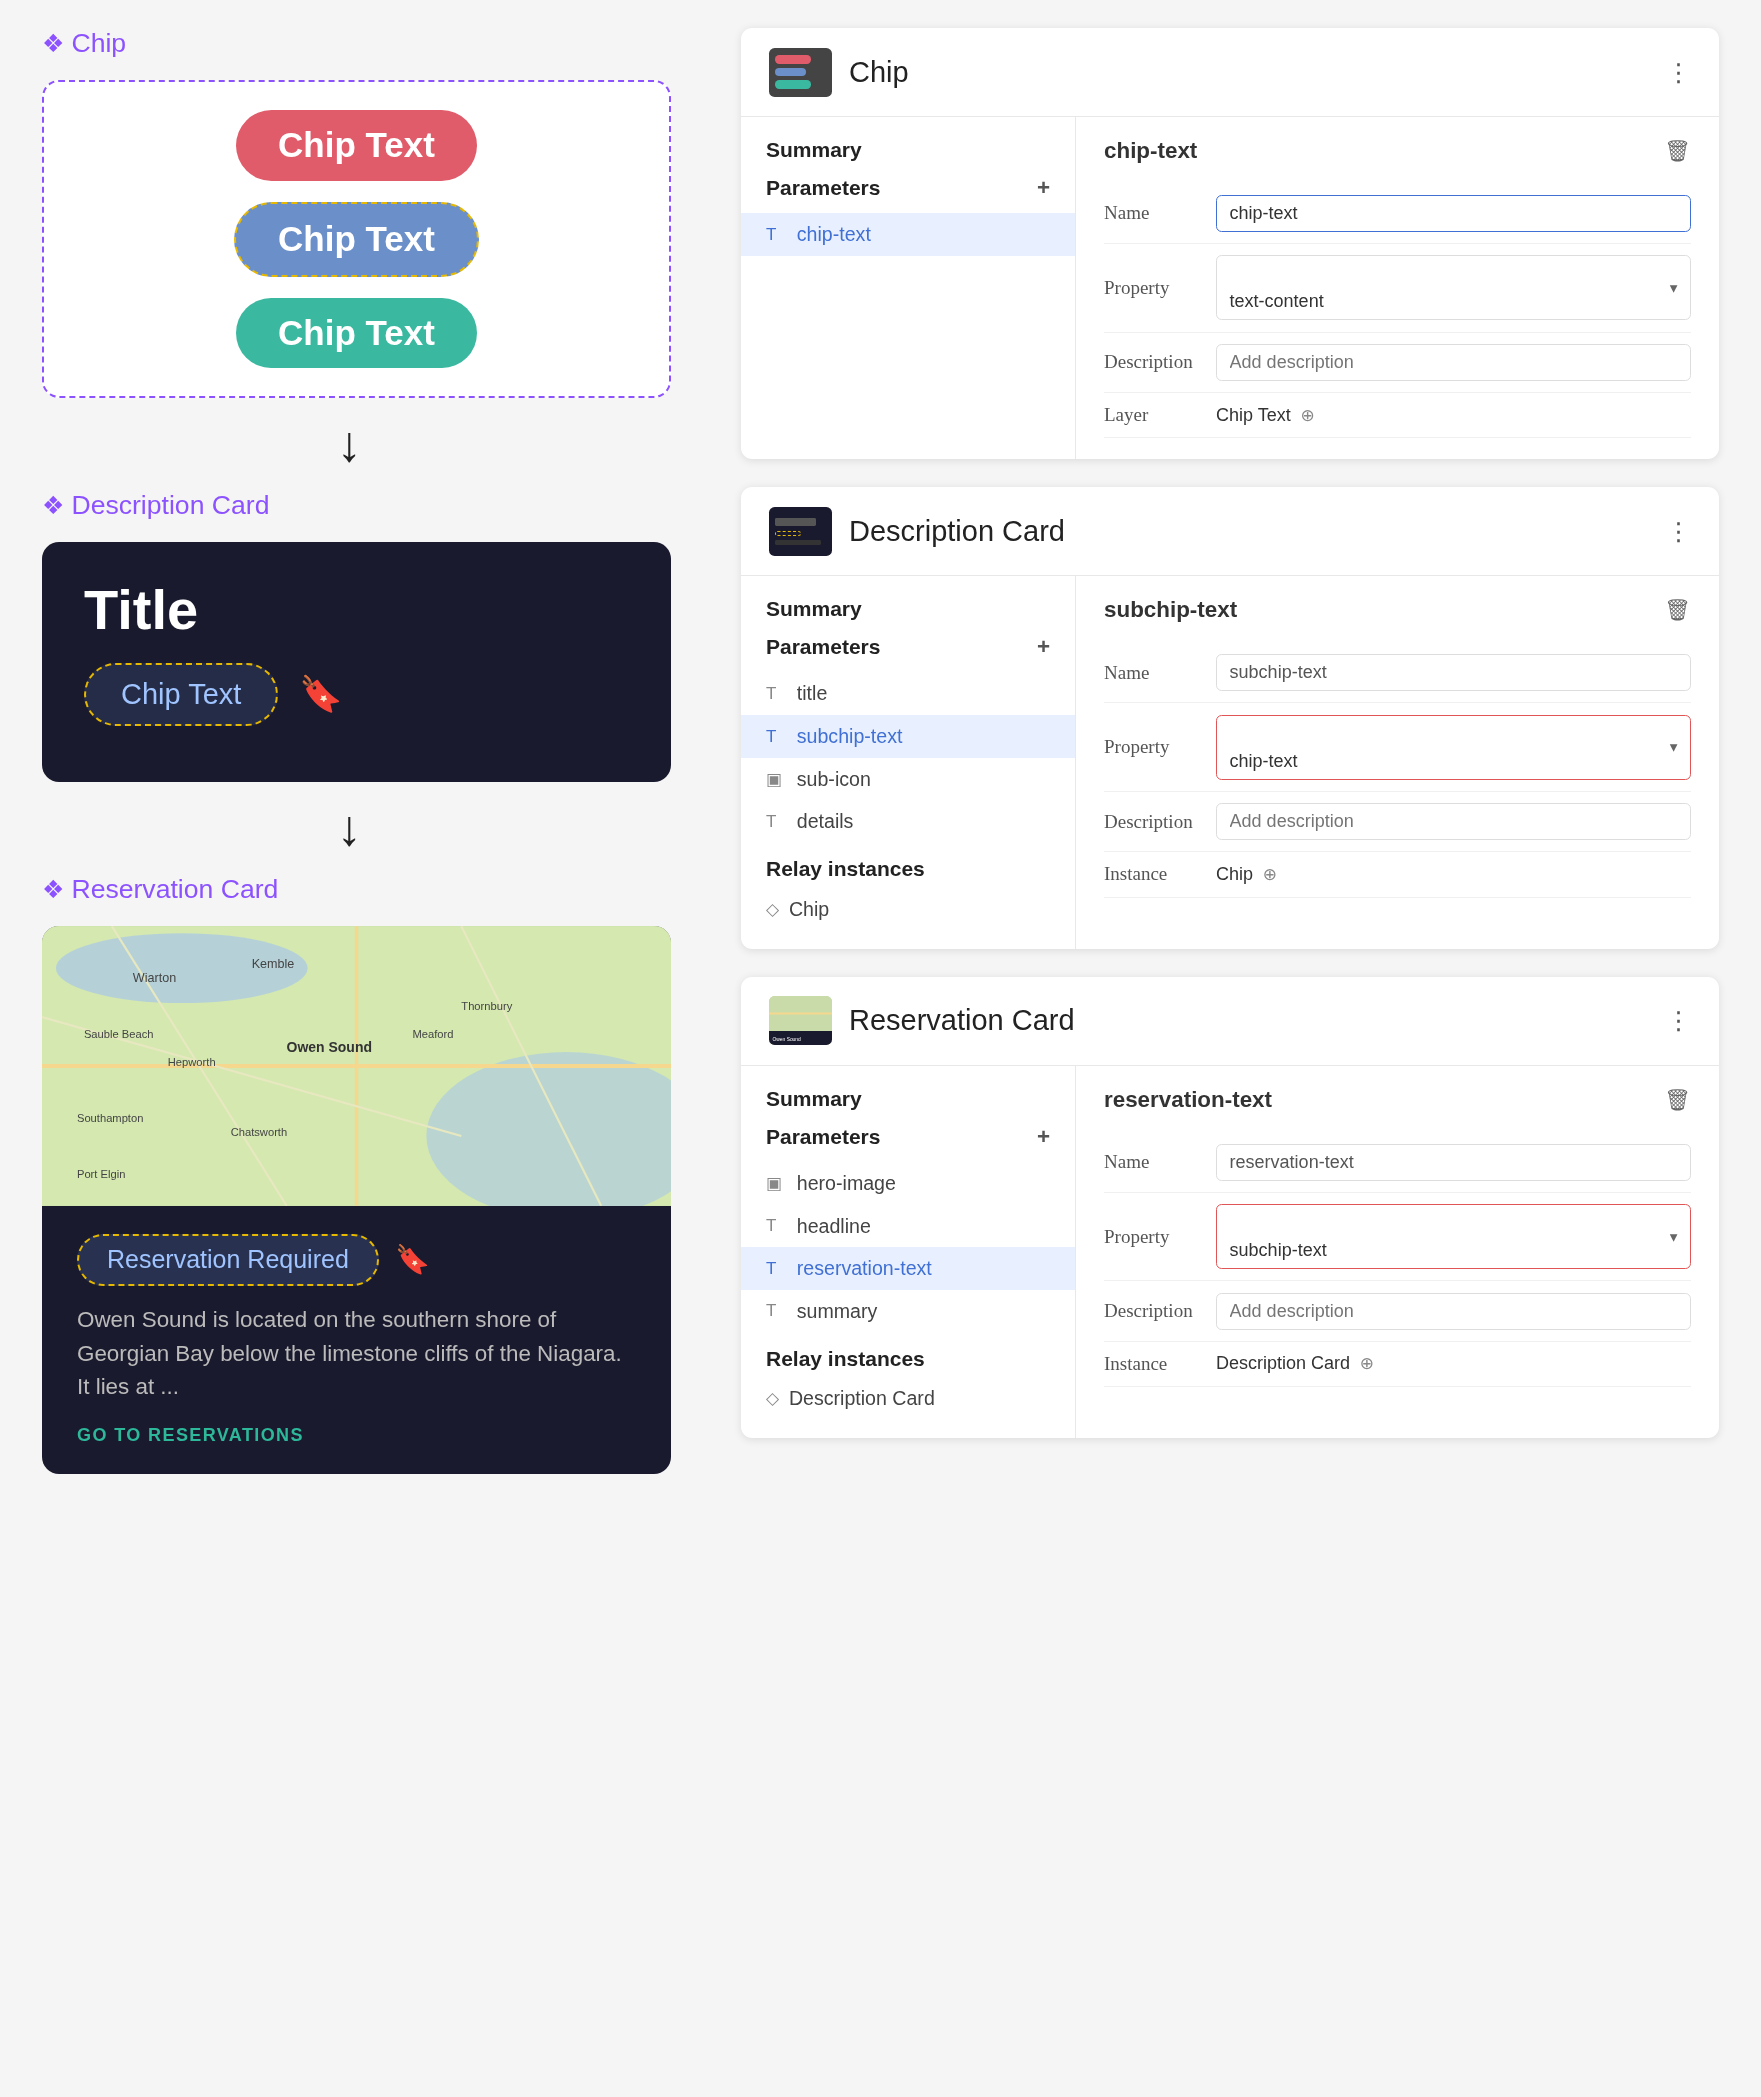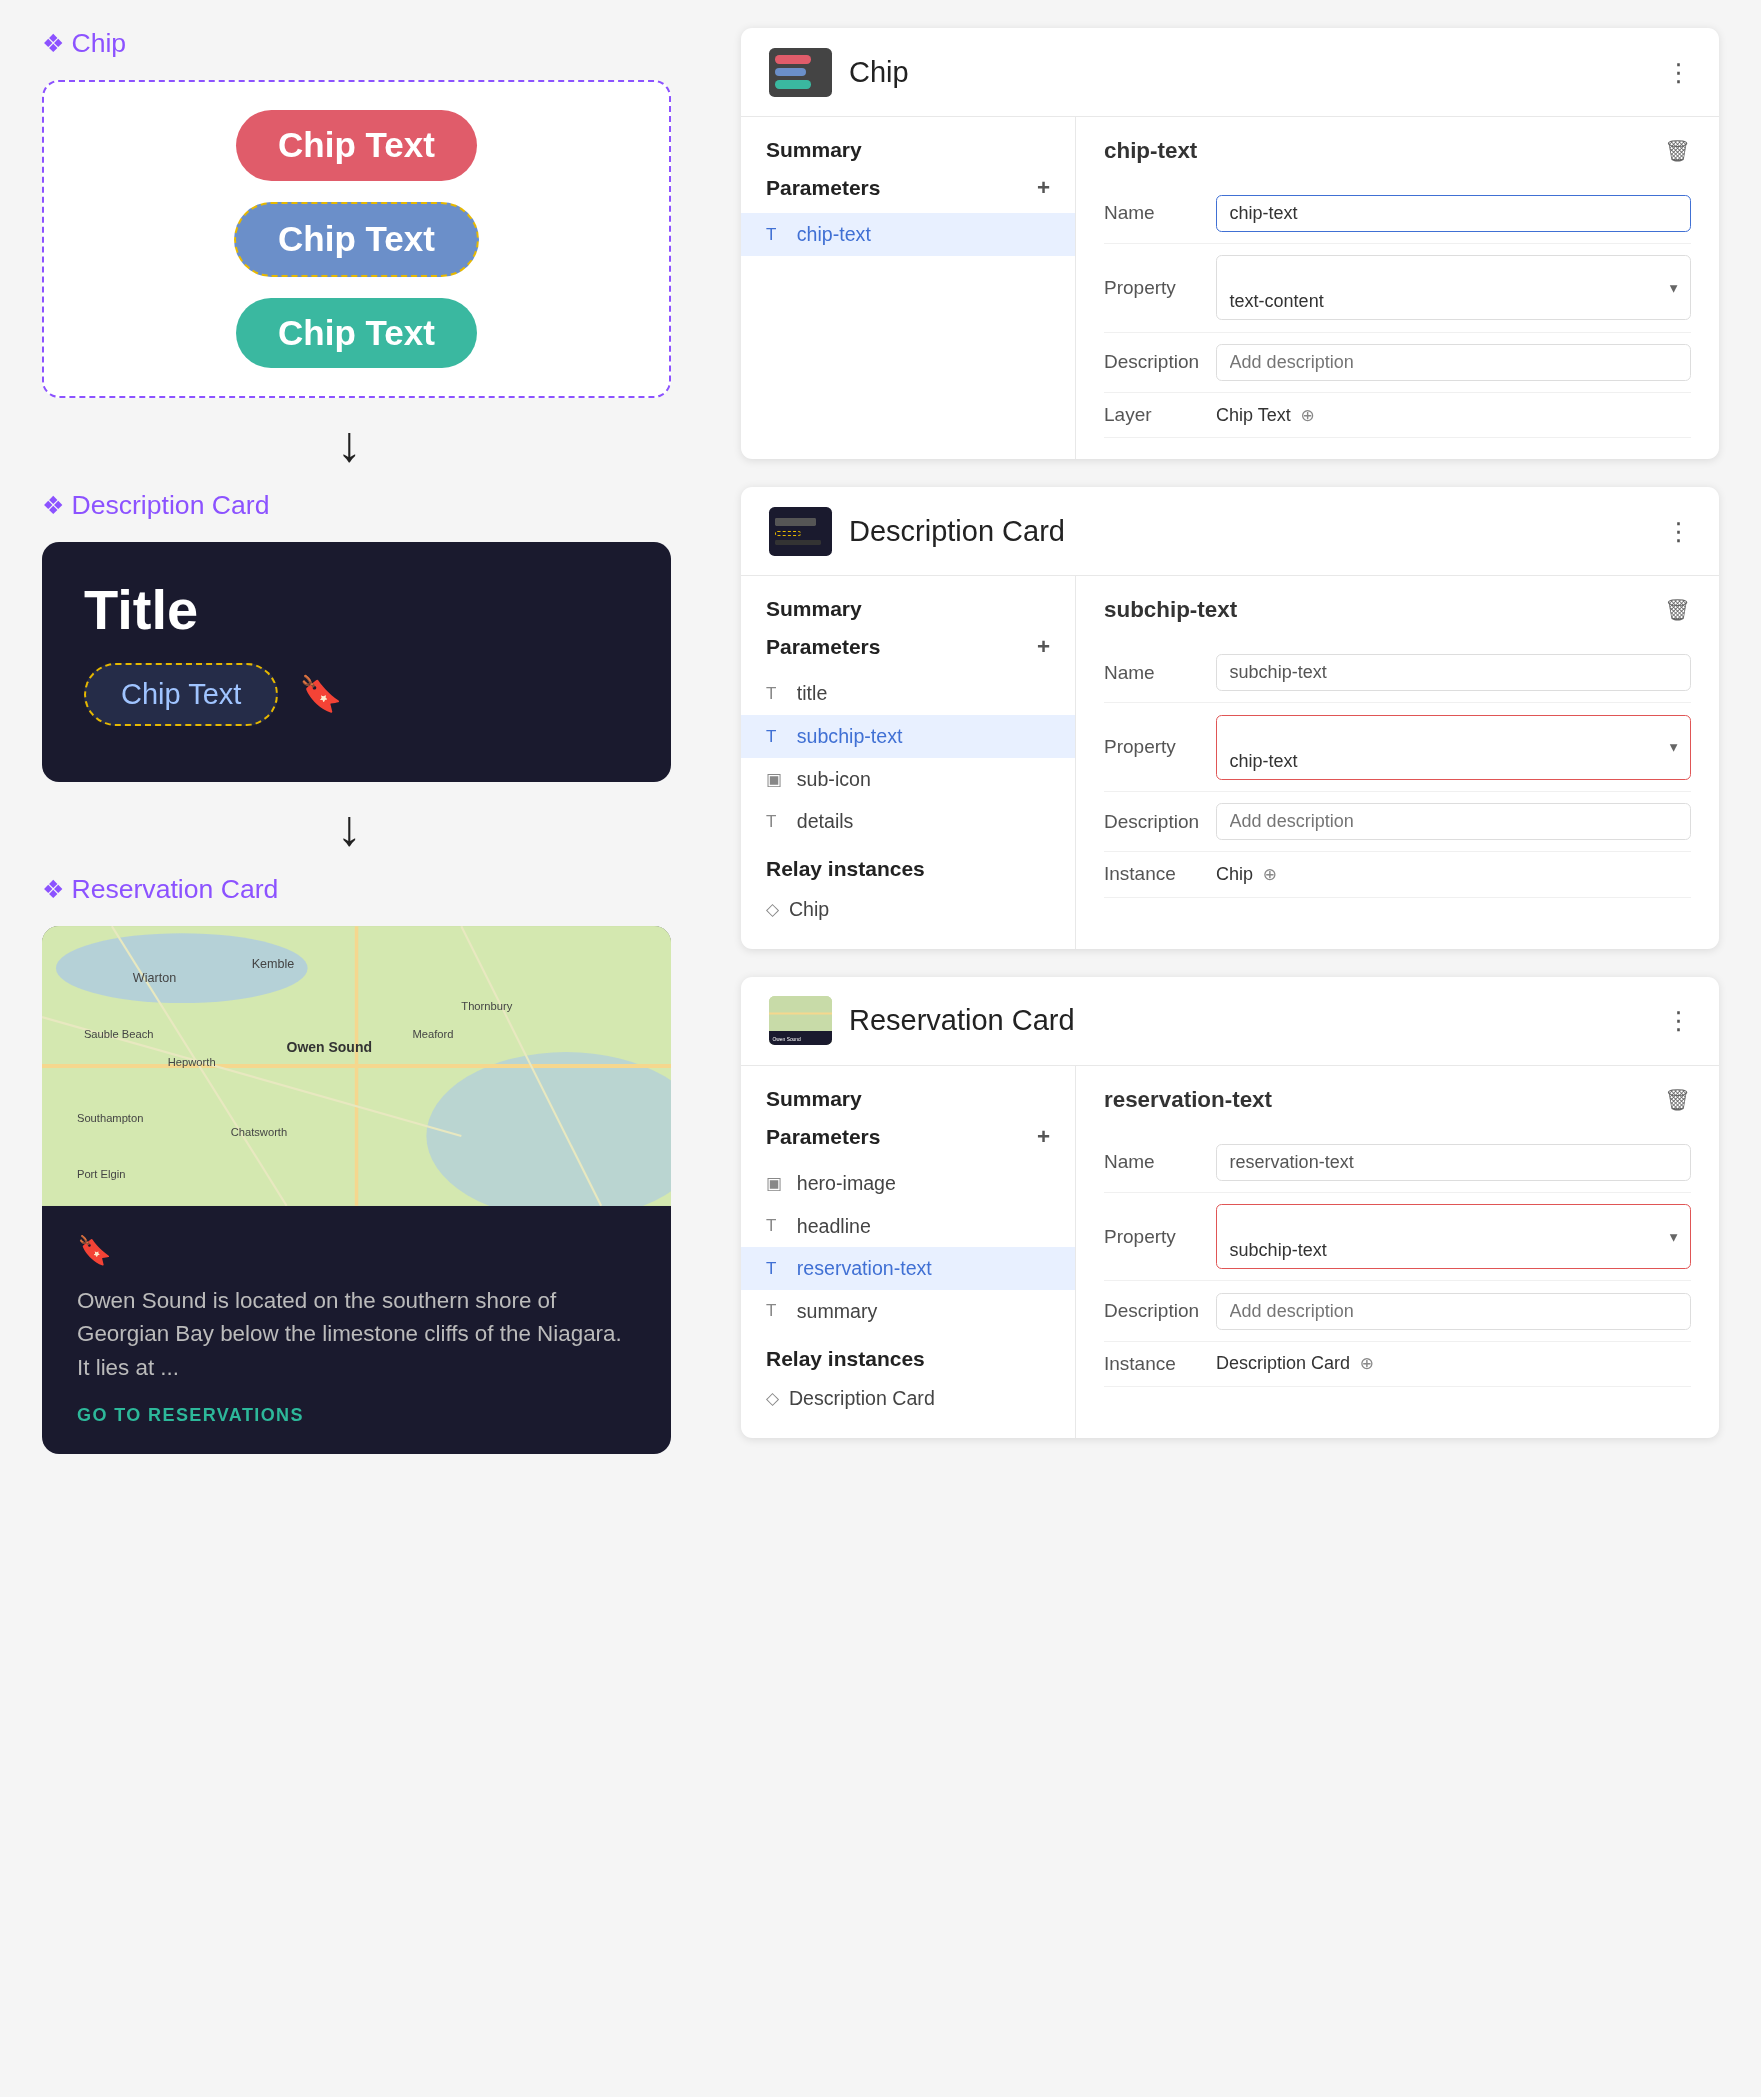--- a/index.html
+++ b/index.html
@@ -312,20 +312,21 @@
       display: flex;
       align-items: center;
       padding: 11.2px 0;
       border-bottom: 0.7px solid #f0f0f0;
     }
     .field-label {
       width: 112px;
       font-size: 19px;
       color: #555;
       flex-shrink: 0;
+      font-family: Liberation Serif, serif;
     }
     .field-value {
       flex: 1;
     }
     .field-input {
       border: 1.4px solid #4070d4;
       border-radius: 5.6px;
       padding: 7px 12.6px;
       font-size: 18px;
       color: #333;
@@ -431,20 +432,21 @@
         <text x="350" y="180" font-size="20" fill="#333" font-weight="600">Owen Sound</text>
         <text x="530" y="160" font-size="16" fill="#444">Meaford</text>
         <text x="600" y="120" font-size="16" fill="#444">Thornbury</text>
         <text x="50" y="280" font-size="16" fill="#444">Southampton</text>
         <text x="270" y="300" font-size="16" fill="#444">Chatsworth</text>
         <text x="50" y="360" font-size="16" fill="#444">Port Elgin</text>
       </svg>
     </div>
     <div class="reservation-card-body">
       <div class="rc-chip-row">
+        <div class="rc-chip">Reservation Required</div>
         <div class="bookmark-icon" style="font-size:28px;">🔖</div>
       </div>
       <div class="rc-text">Owen Sound is located on the southern shore of Georgian Bay below the limestone cliffs of the Niagara. It lies at ...</div>
       <div class="rc-link">GO TO RESERVATIONS</div>
     </div>
   </div>
 
 </div>
 
 <div class="right-panel">

